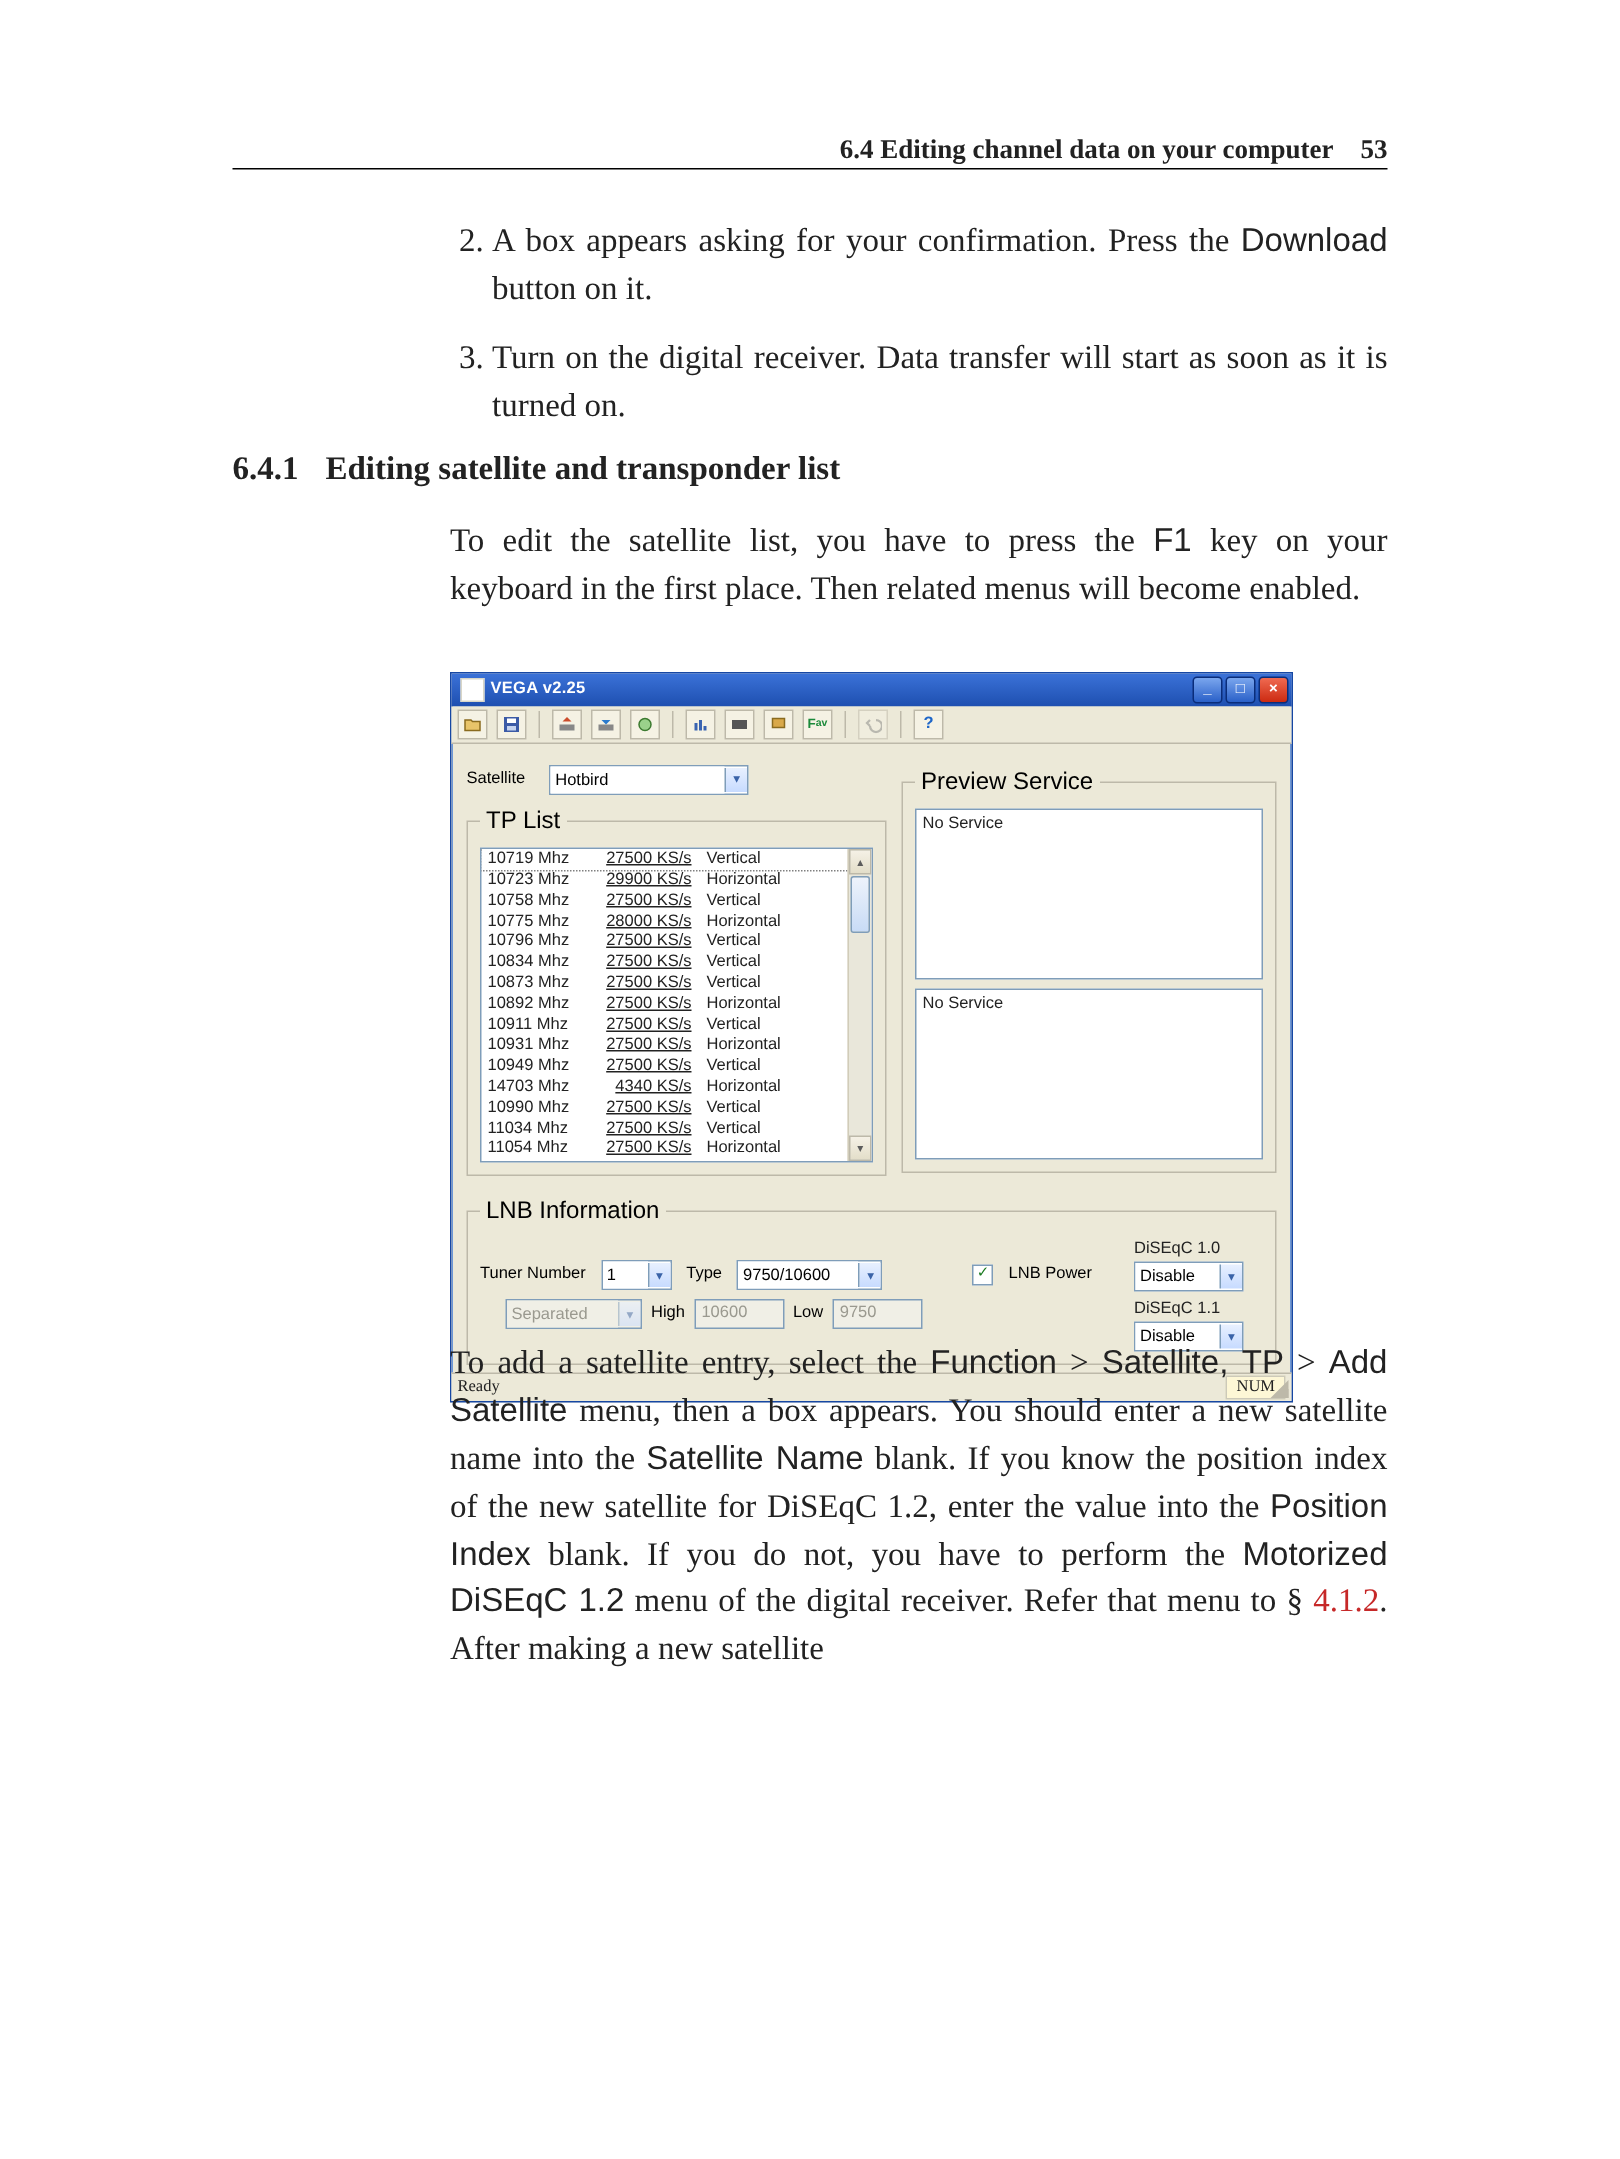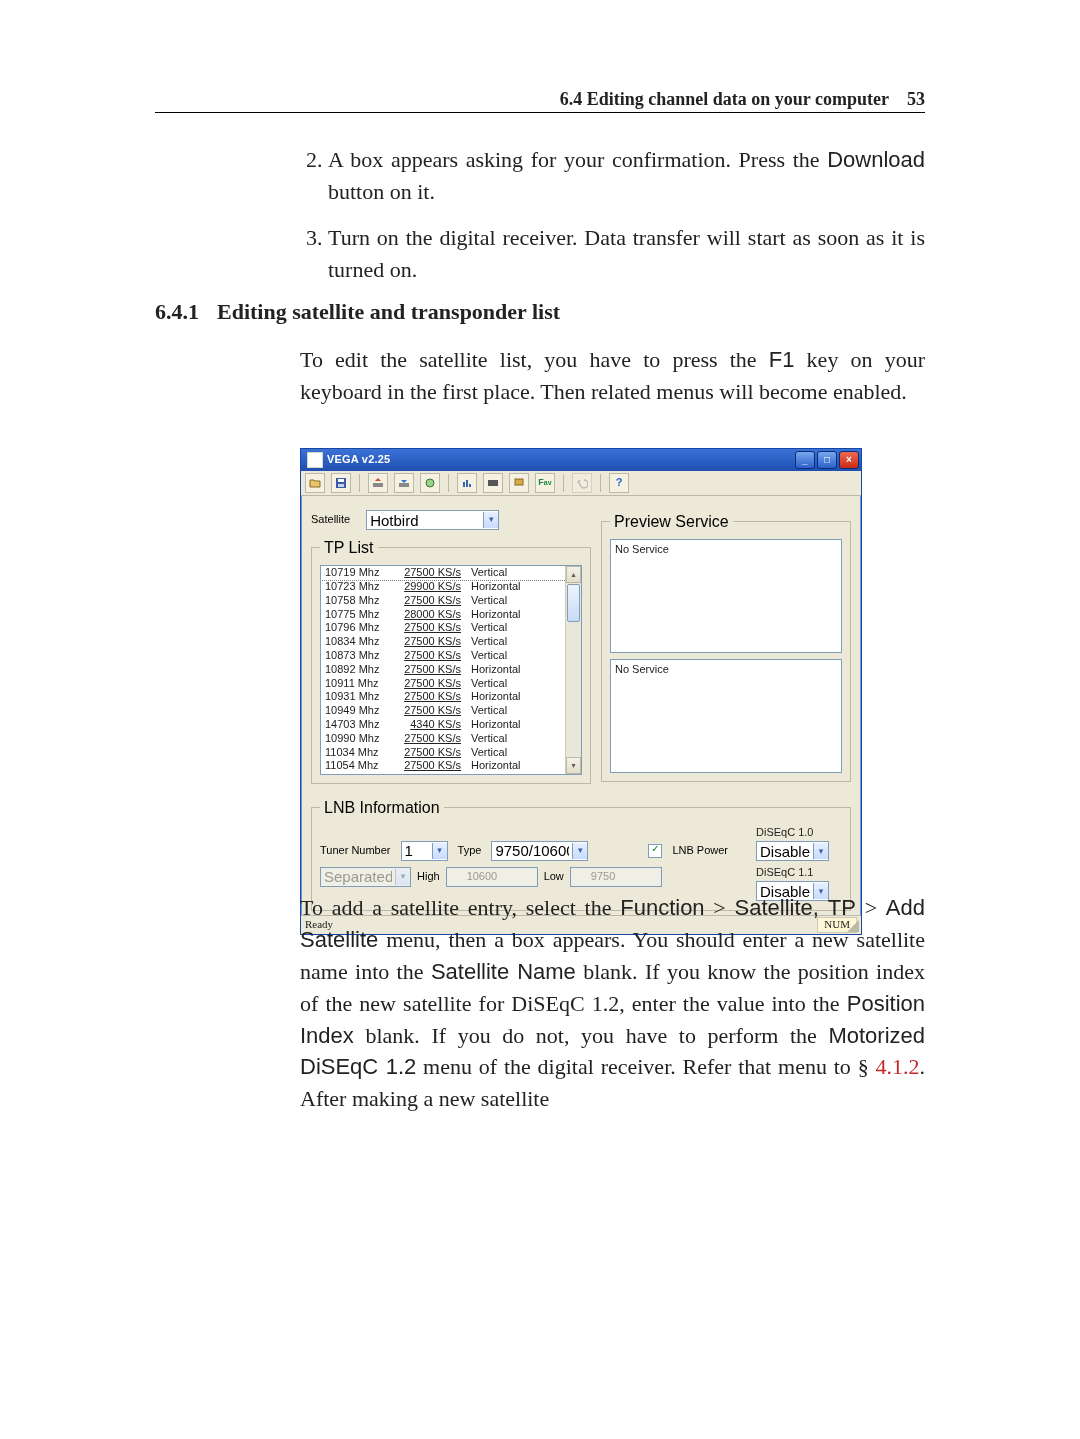--- a/index.html
+++ b/index.html
@@ -101,21 +101,21 @@
   .tbtn{width:18px;height:18px;border:1px solid #bdb9a9;background:#f5f2e4;display:flex;align-items:center;justify-content:center;}
   .tbtn svg{width:12px;height:12px;}
   .sep{width:1px;height:18px;background:#bdb9a9;margin:0 2px;}
   .client{padding:14px 10px 4px 10px;}
   .row{display:flex;align-items:center;gap:6px;}
   .lbl{font-size:11px;color:#000;}
   .combo{
     display:inline-flex;align-items:center;
     border:1px solid #7f9db9;background:#fff;height:18px;
   }
-  .combo input{border:0;outline:0;font-size:15px;padding:1px 3px;height:16px;background:#fff;}
+  .combo input{border:0;outline:0;font-size:11px;padding:1px 3px;height:16px;background:#fff;}
   .combo .arrow{
     width:14px;height:16px;border-left:1px solid #7f9db9;
     background:linear-gradient(#e8f0ff,#c7dbff);
     display:flex;align-items:center;justify-content:center;font-size:9px;color:#3a63a8;
   }
   fieldset.xp{border:1px solid #bdb9a9;margin:6px 0;padding:6px 8px 8px 8px;}
   fieldset.xp legend{font-size:16px;padding:0 4px;color:#000;}
   .listbox{
     border:1px solid #7f9db9;background:#fff;
     height:208px;overflow:hidden;position:relative;
@@ -129,21 +129,21 @@
   .listbox .r.sel{outline:1px dotted #808080;}
   .scrollbar{position:absolute;right:0;top:0;bottom:0;width:15px;background:#e9e7da;border-left:1px solid #d1ccb9;}
   .sbtn{height:15px;background:linear-gradient(#f5f1e6,#e3dec9);border:1px solid #bdb9a9;display:flex;align-items:center;justify-content:center;font-size:8px;color:#5c5c5c;}
   .sthumb{position:absolute;left:1px;right:1px;top:18px;height:36px;background:linear-gradient(#eef3fb,#c8dbf6);border:1px solid #7f9db9;border-radius:2px;}
   .preview-box{
     border:1px solid #7f9db9;background:#fff;height:108px;padding:2px 4px;position:relative;
   }
   .top-area{display:flex;gap:10px;align-items:flex-start;}
   .left-col{flex:0 0 280px;}
   .right-col{flex:1;}
-  .txt{border:1px solid #7f9db9;background:#fff;height:18px;padding:0 20px;font-size:11px;display:flex;align-items:center;}
+  .txt{border:1px solid #7f9db9;background:#fff;height:18px;padding:0 4px;font-size:11px;display:flex;align-items:center;}
   .txt.disabled, .combo.disabled{background:#f0efe6;color:#9a998f;}
   .chk{width:12px;height:12px;border:1px solid #7f9db9;background:#fff;display:inline-flex;align-items:center;justify-content:center;vertical-align:middle;}
   .chk::after{content:"\2713";font-size:10px;color:#1a7a1f;position:relative;top:-1px;}
   .right-diseqc{font-size:11px;}
   .statusbar{
     position:absolute;left:0;right:0;bottom:0;height:18px;border-top:1px solid #bdb9a9;background:var(--xp-beige);
     display:flex;align-items:center;padding:0 4px;font-size:11px;font-family:Liberation Serif, serif;
   }
   .statusbar .cell{border:1px solid #ccc9b9;padding:0 6px;height:14px;display:flex;align-items:center;background:#fff;}
   .statusbar .grow{flex:1;}
@@ -385,21 +385,21 @@
               </span>
               <span class="lbl">Type</span>
               <span class="combo">
                 <input style="width: 74px;" value="9750/10600">
                 <span class="arrow">▾</span>
               </span>
               <span style="width:40px;"></span>
               <span class="chk"></span>
               <span class="lbl">LNB Power</span>
             </div>
-            <div class="row" style="">
+            <div class="row" style="margin-left:17px;">
               <span class="combo disabled">
                 <input style="width: 68px; background: rgb(240, 239, 230); color: rgb(154, 153, 143);" disabled="" value="Separated">
                 <span class="arrow" style="opacity:.5;">▾</span>
               </span>
               <span class="lbl">High</span>
               <span class="txt disabled" style="width:50px;">10600</span>
               <span class="lbl">Low</span>
               <span class="txt disabled" style="width:50px;">9750</span>
             </div>
           </div>

